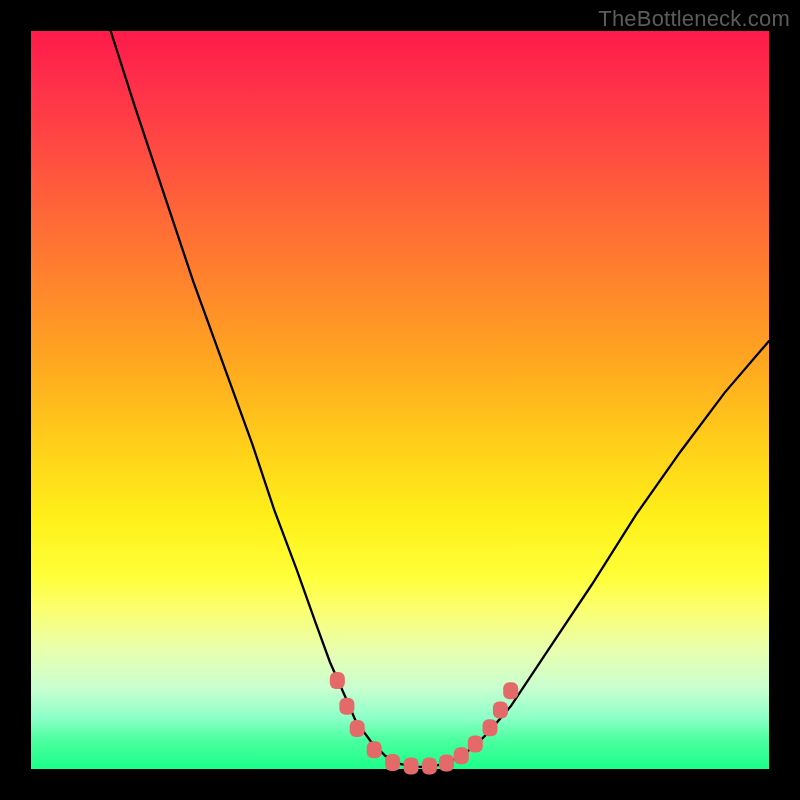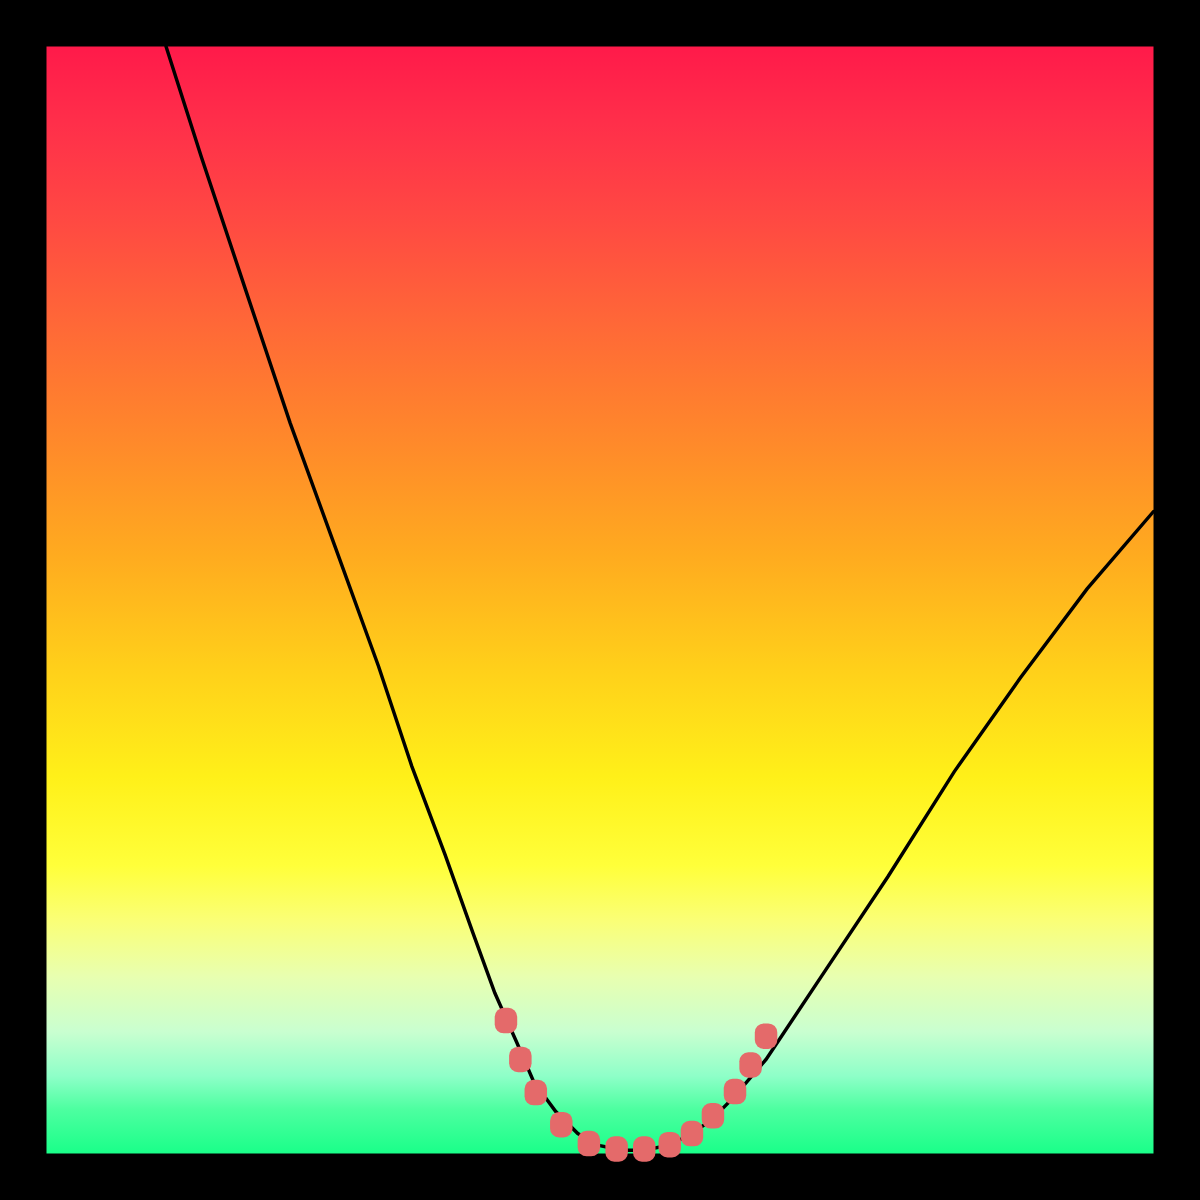--- a/index.html
+++ b/index.html
@@ -87,13 +87,14 @@
           <rect x="391.0" y="726.5" width="15" height="17" rx="6" class="marker"></rect>
           <rect x="408.0" y="723.6" width="15" height="17" rx="6" class="marker"></rect>
           <rect x="422.8" y="716.2" width="15" height="17" rx="6" class="marker"></rect>
           <rect x="436.8" y="704.4" width="15" height="17" rx="6" class="marker"></rect>
           <rect x="451.5" y="688.2" width="15" height="17" rx="6" class="marker"></rect>
           <rect x="461.9" y="670.5" width="15" height="17" rx="6" class="marker"></rect>
           <rect x="472.2" y="651.3" width="15" height="17" rx="6" class="marker"></rect>
         </g>
     </svg>
   </div>
+  <div class="watermark">TheBottleneck.com</div>
 </div>
 
 </body></html>

